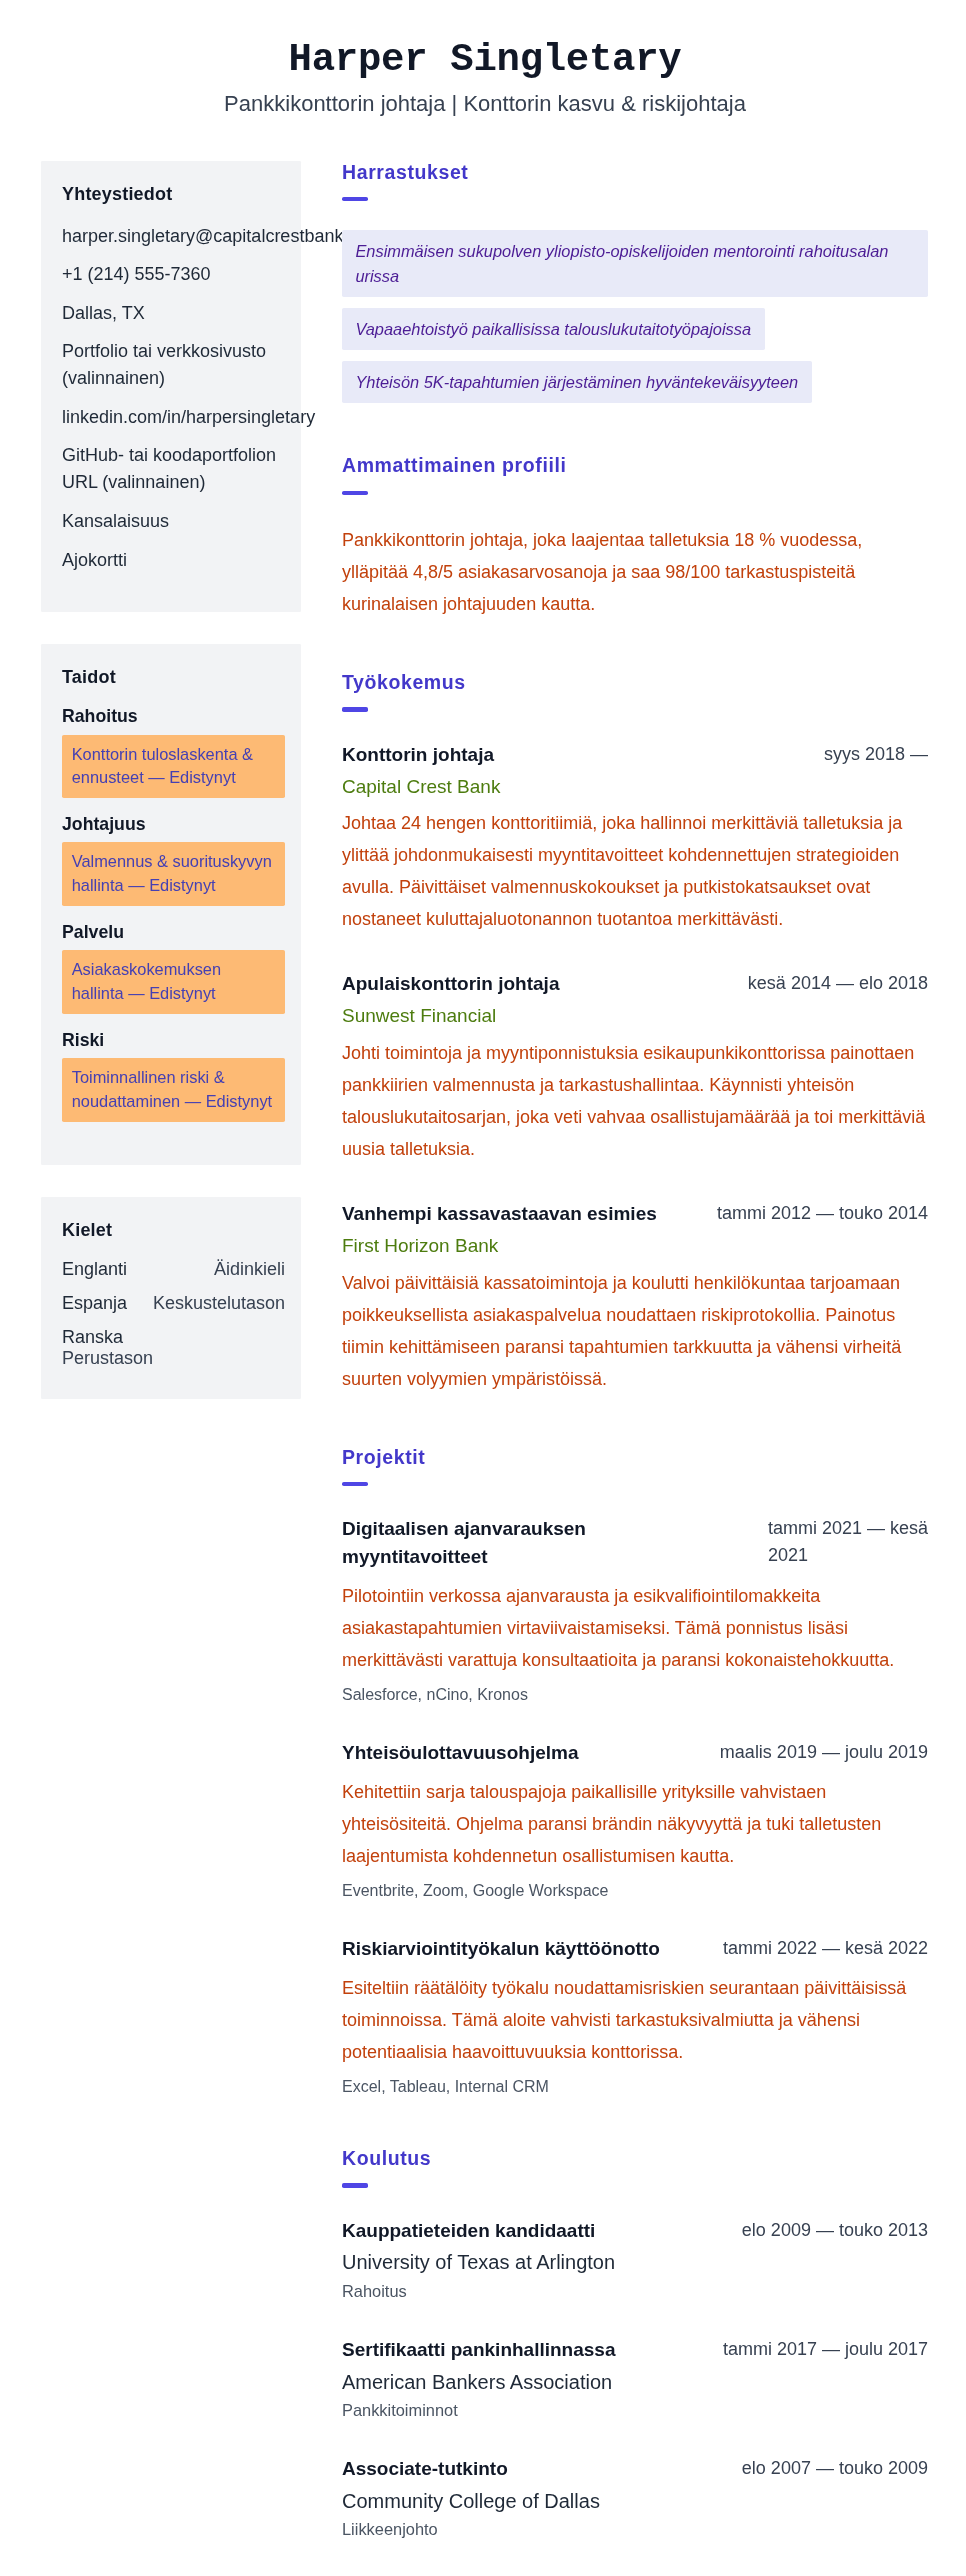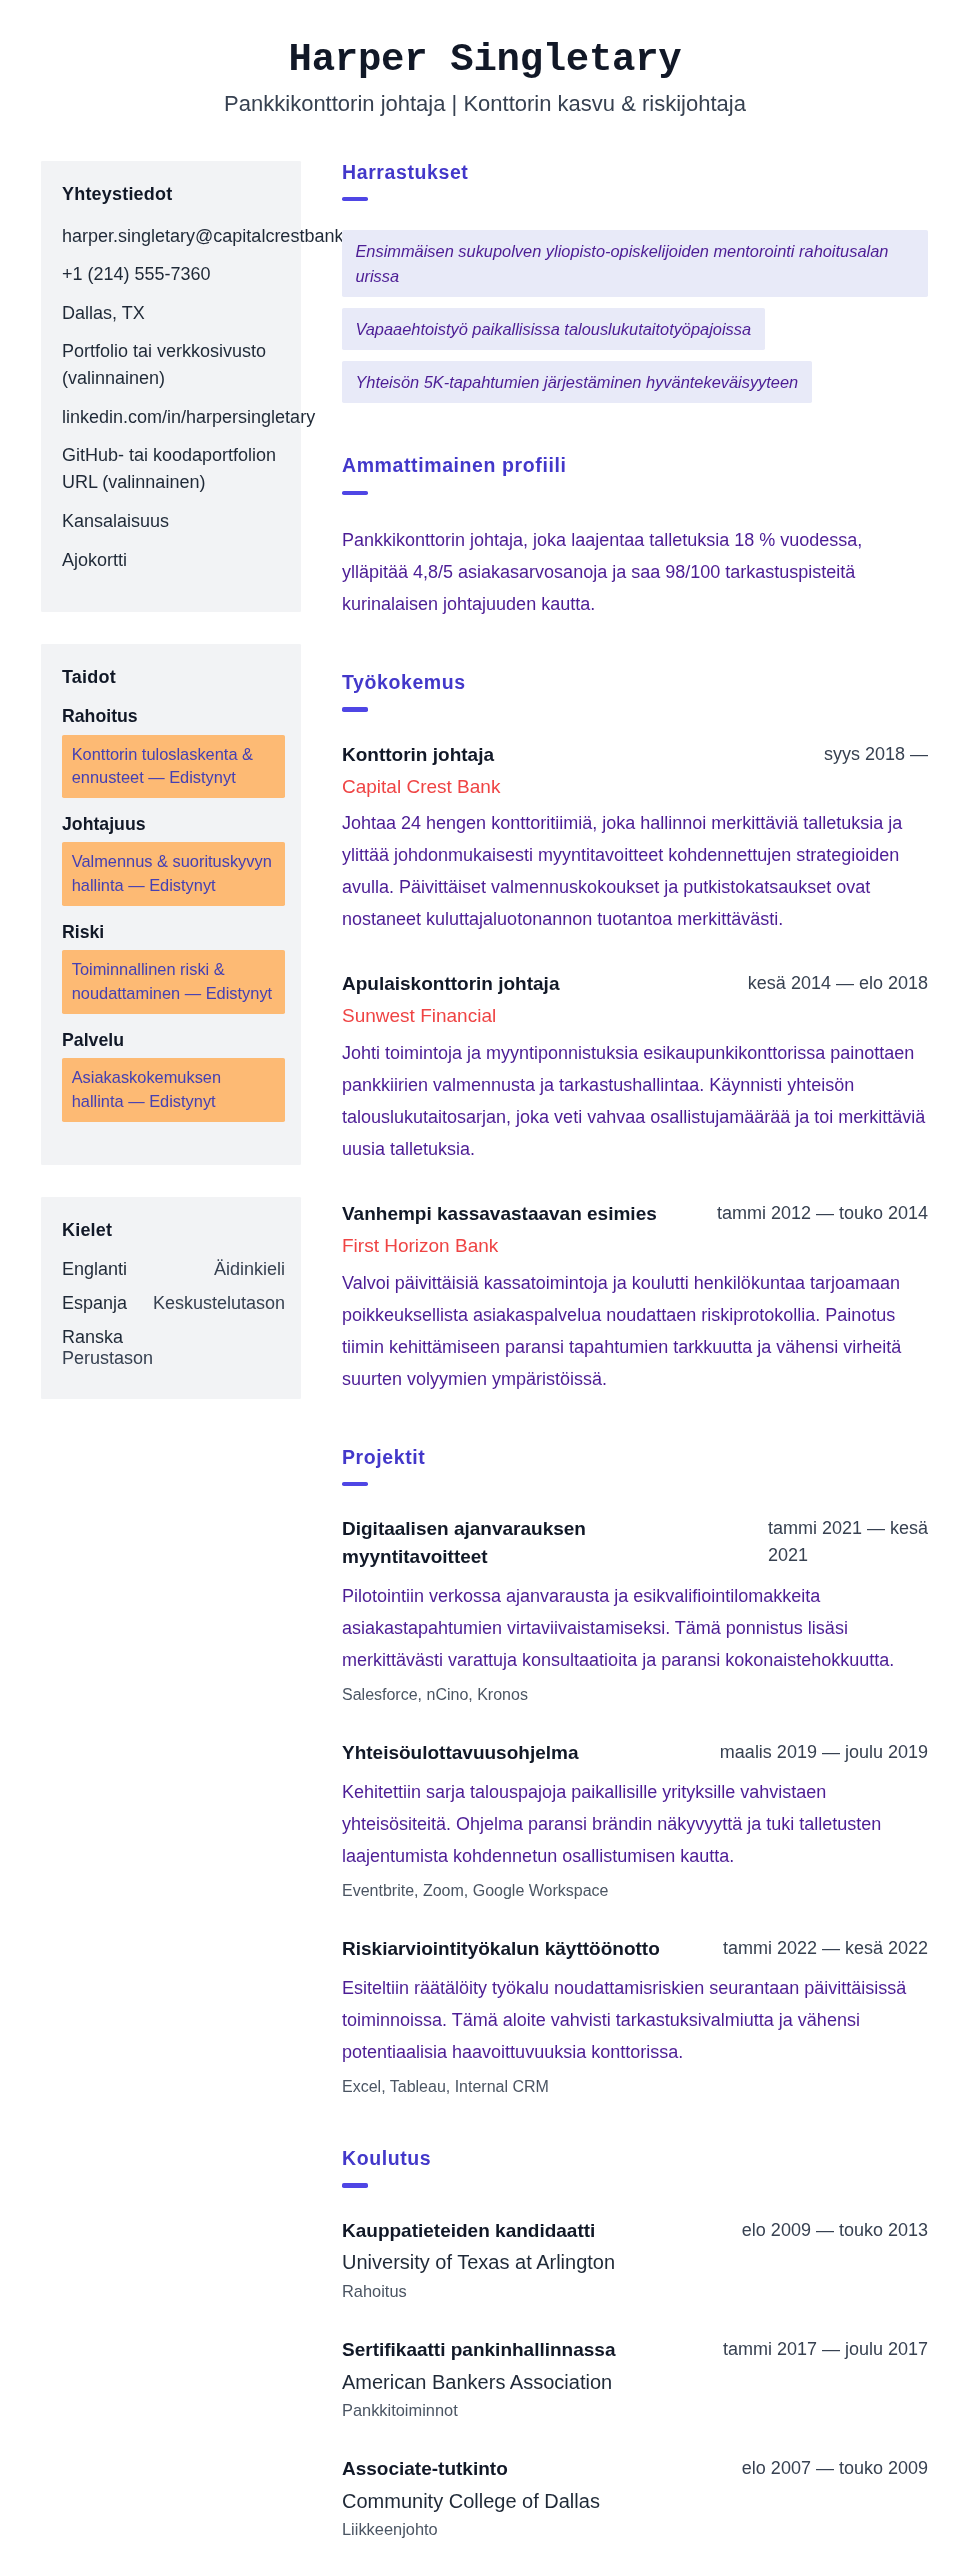--- a/index.html
+++ b/index.html
@@ -50,28 +50,28 @@
     display: table;
     background: #e8eaf8; color: #4c1d95;
     font-size: 16.4px; line-height: 1.5;
     padding: 9px 13.4px; border-radius: 1.8px;
     margin-bottom: 10.3px;
     max-width: 100%;
     font-style: italic;
   }
   .hobby-chip:last-child { margin-bottom: 0; }
 
-  .body-text { font-size: 18px; line-height: 1.78; color: #4c1d95; }
+  .body-text { font-size: 18px; line-height: 1.78; color: #c2410c; }
 
   .entry { margin-bottom: 35px; }
   .entry:last-child { margin-bottom: 0; }
   .entry-head { display: flex; justify-content: space-between; align-items: flex-start; gap: 24px; }
   .entry-title { font-size: 19px; font-weight: 700; color: #111827; line-height: 1.45; max-width: 58%; }
   .entry-date { font-size: 18px; color: #374151; margin-left: auto; text-align: left; white-space: pre-line; line-height: 1.5; flex-shrink: 0; max-width: 40%; }
-  .entry-company { font-size: 19px; color: #ef4444; margin-top: 7.3px; }
+  .entry-company { font-size: 19px; color: #4d7c0f; margin-top: 7.3px; }
   .entry-desc { margin-top: 9.7px; }
   .entry-tools { font-size: 16px; color: #4b5563; margin-top: 9.7px; }
   .entry-school { font-size: 20px; color: #1f2937; margin-top: 7.3px; }
   .entry-field { font-size: 16.4px; color: #4b5563; margin-top: 7.3px; }
 </style>
 </head>
 <body>
 
 <div class="page">
 
@@ -101,26 +101,26 @@
 
         <div class="skill-group">
           <div class="skill-category">Rahoitus</div>
           <div class="skill-chip">Konttorin tuloslaskenta &amp; ennusteet — Edistynyt</div>
         </div>
         <div class="skill-group">
           <div class="skill-category">Johtajuus</div>
           <div class="skill-chip">Valmennus &amp; suorituskyvyn hallinta — Edistynyt</div>
         </div>
         <div class="skill-group">
+          <div class="skill-category">Palvelu</div>
+          <div class="skill-chip">Asiakaskokemuksen hallinta — Edistynyt</div>
+        </div>
+        <div class="skill-group">
           <div class="skill-category">Riski</div>
           <div class="skill-chip">Toiminnallinen riski &amp; noudattaminen — Edistynyt</div>
-        </div>
-        <div class="skill-group">
-          <div class="skill-category">Palvelu</div>
-          <div class="skill-chip">Asiakaskokemuksen hallinta — Edistynyt</div>
         </div>
       </div>
 
       <div class="panel">
         <div class="panel-title">Kielet</div>
         <div class="language-row">
           <span class="language-name">Englanti</span>
           <span class="language-level">Äidinkieli</span>
         </div>
         <div class="language-row">

